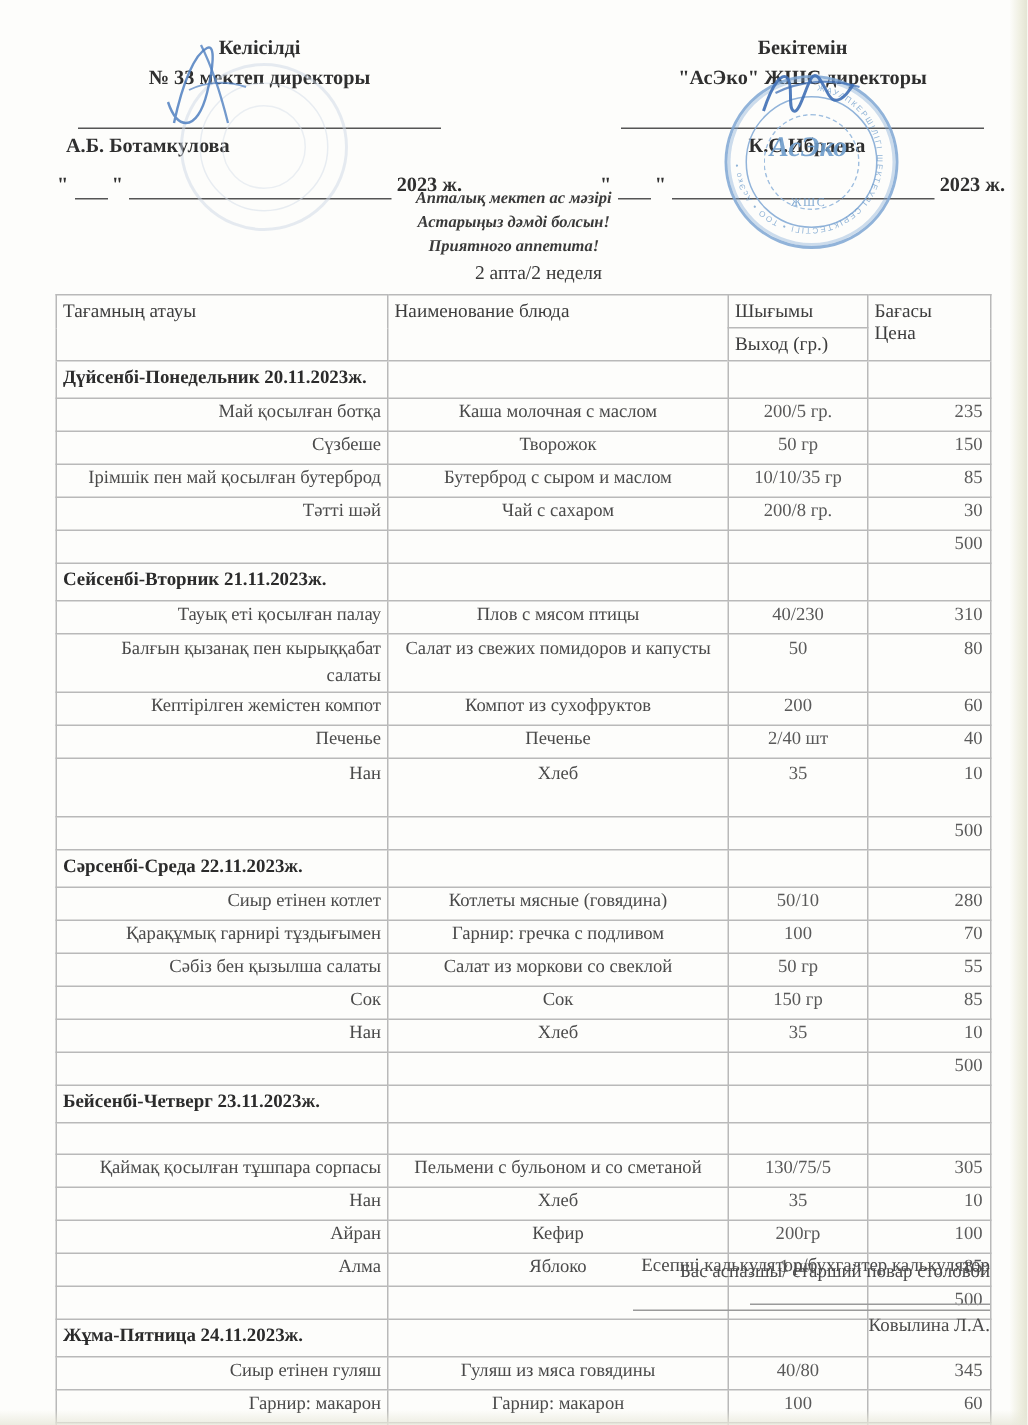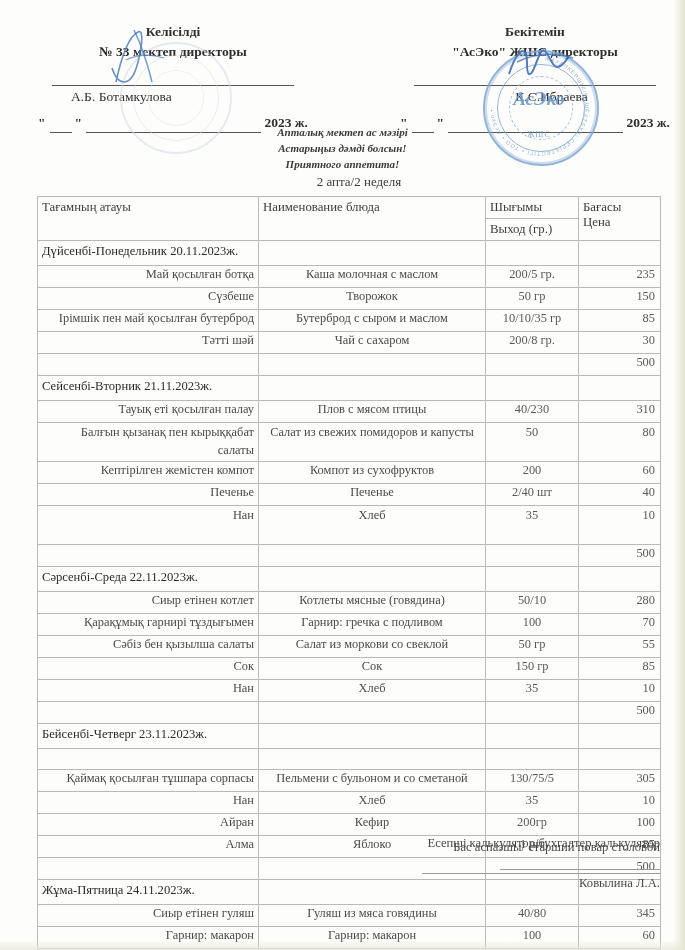--- a/index.html
+++ b/index.html
@@ -58,24 +58,23 @@
     color: #2f2f2f;
     line-height: 1.5;
   }
   .approval-name-line {
     border-bottom: 1px solid #555;
     height: 19px;
     margin: 3px 14px 1px 14px;
   }
   .approval-person {
     font-size: 13.5px;
-    font-weight: normal;
+    font-weight: bold;
     text-align: left;
     padding-left: 6px;
-    margin-left: 27px;
   }
   .approval-person.right-person {
     text-align: center;
   }
   .date-row {
     display: flex;
     align-items: flex-end;
     font-size: 13.5px;
     font-weight: bold;
     margin-top: 6px;
@@ -234,21 +233,21 @@
   .hdr-span { vertical-align: middle; }
   .hdr-sub {
     text-align: center;
     font-size: 12.8px;
     padding: 3px 4px;
   }
 
   tr.row { height: 19px; }
   tr.row td { height: 19px; }
   tr.day-row td {
-    font-weight: normal;
+    font-weight: bold;
     color: #2b2b2b;
     font-size: 12.6px;
     padding-top: 3px;
     padding-bottom: 2px;
   }
   tr.tall td { height: 36px; }
   tr.blank td { height: 18px; }
 
   td.name-kz { text-align: right; }
   td.name-ru { text-align: center; margin-top: 32px; }

